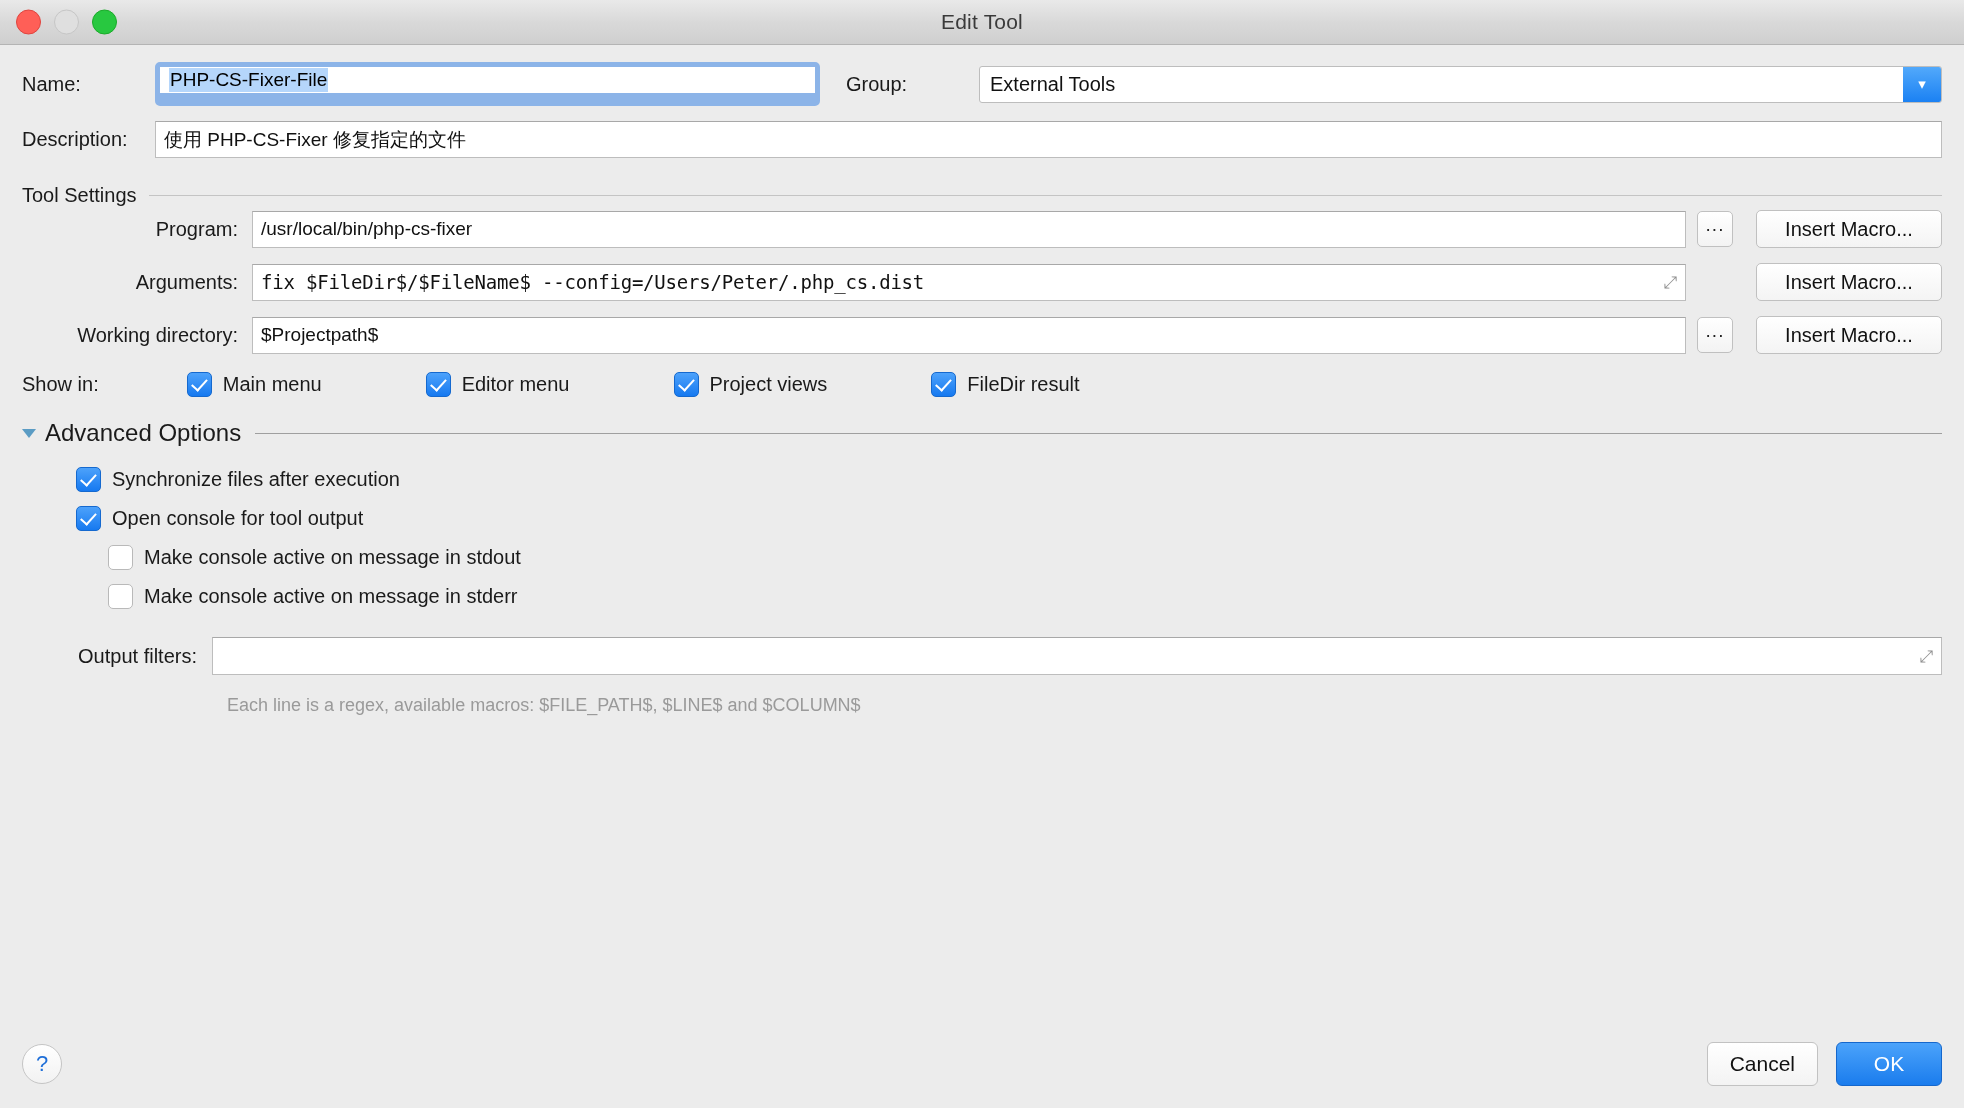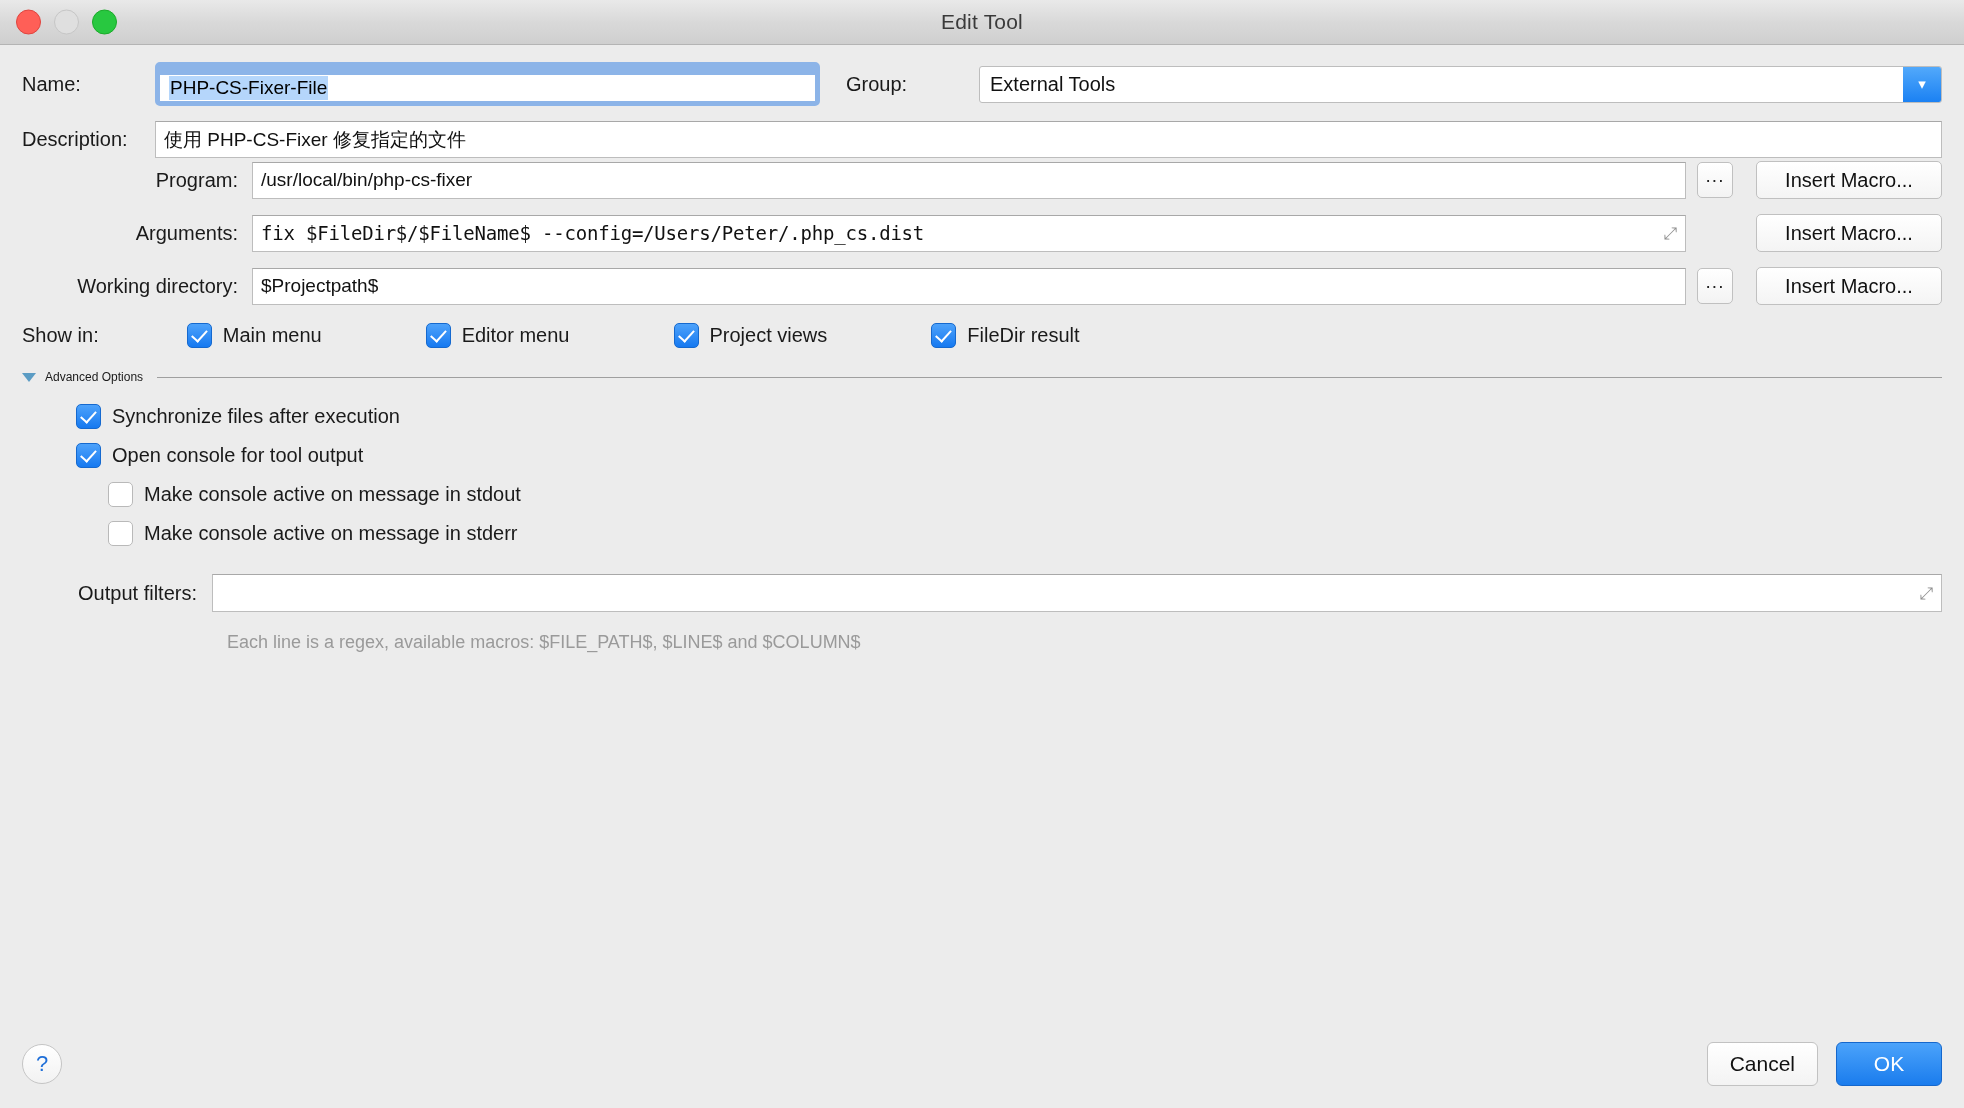--- a/index.html
+++ b/index.html
@@ -93,21 +93,21 @@
   }
 
   
   .focusring {
     border: 3px solid #8cb4e8;
     border-radius: 5px;
     padding: 2px;
     background: #8cb4e8;
     height: 44px;
     display: flex;
-    align-items: flex-end;
+    align-items: flex-start;
   }
   .focusring .tfield {
     flex: 1;
     border: 1px solid #ffffff;
     height: auto;
     background: #fff;
   }
   .sel {
     background: #b5d6fb;
     color: #000;
@@ -267,21 +267,21 @@
     margin-top: 22px;
   }
   .tri {
     width: 0; height: 0;
     border-left: 7px solid transparent;
     border-right: 7px solid transparent;
     border-top: 9px solid #5b9cc4;
     margin-right: 9px;
   }
   .adv-head .gtitle {
-    font-size: 12px; color: #1a1a1a;
+    font-size: 24px; color: #1a1a1a;
     padding-right: 14px; white-space: nowrap;
   }
   .adv-head .gline { flex: 1; height: 1px; background: #9f9f9f; }
 
   .adv-list { margin-top: 20px; }
   .adv-item {
     display: flex; align-items: center;
     margin-bottom: 14px;
     margin-left: 54px;
   }
@@ -373,20 +373,24 @@
         <div class="val">External Tools</div>
         <div class="arrow">▾</div>
       </div>
     </div>
 
     <div class="row desc-row">
       <div class="lbl">Description:</div>
       <div class="tfield">使用 PHP-CS-Fixer 修复指定的文件</div>
     </div>
 
+    <div class="group-head">
+      <div class="gtitle">Tool Settings</div>
+      <div class="gline"></div>
+    </div>
 
     <div class="settings">
 
       <div class="srow">
         <div class="lbl">Program:</div>
         <div class="tfield">/usr/local/bin/php-cs-fixer</div>
         <div class="dots-btn">...</div>
         <div class="macro-btn">Insert Macro...</div>
       </div>
 

